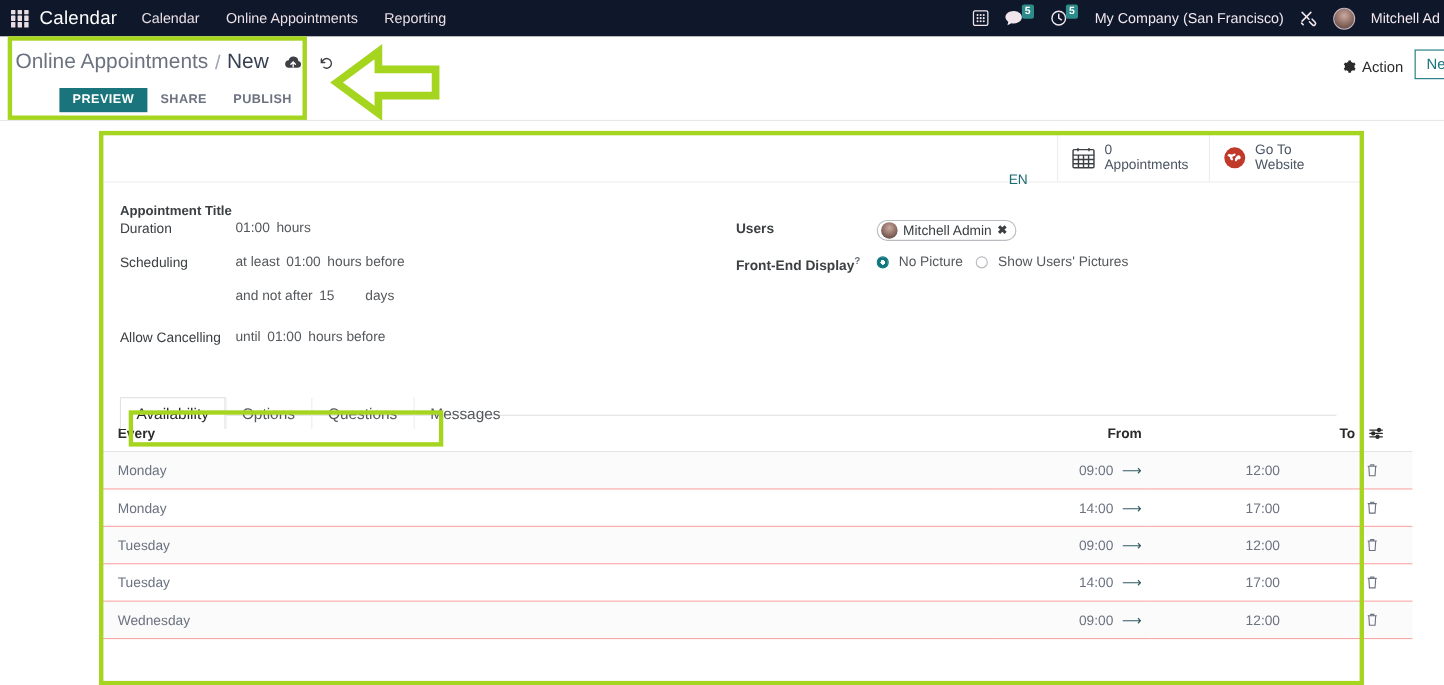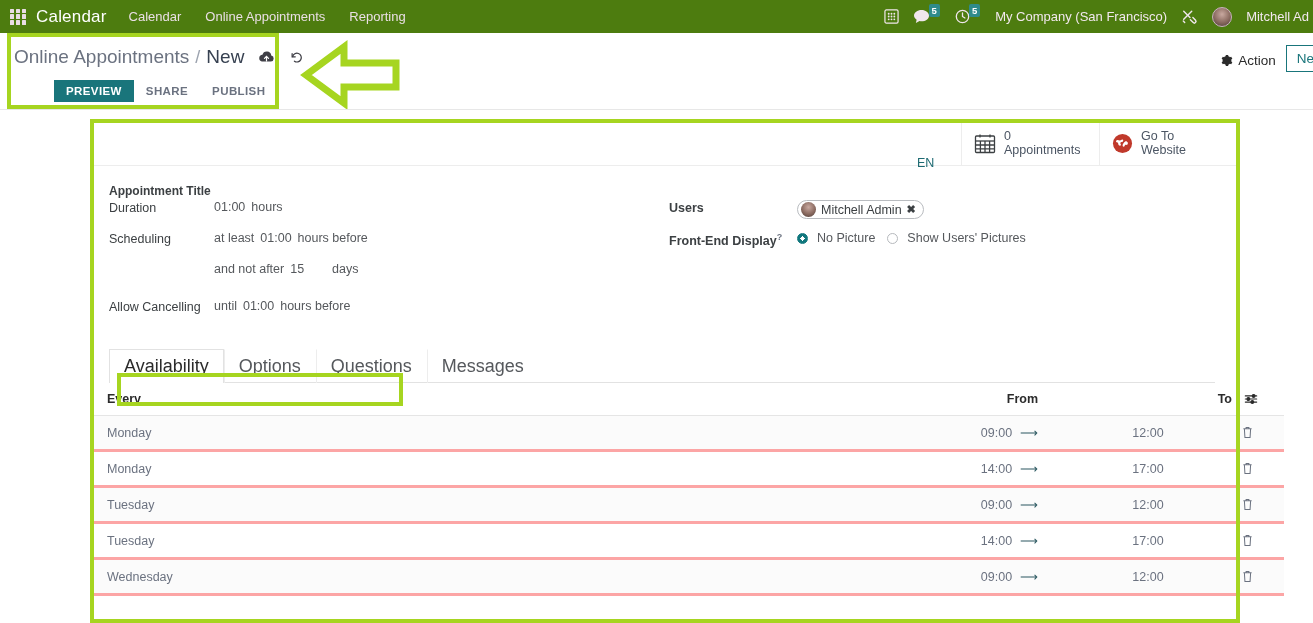--- a/index.html
+++ b/index.html
@@ -19,21 +19,21 @@
   .app {
     width: 1313px;
     height: 623px;
     position: relative;
     background: #ffffff;
   }
 
   
   .navbar {
     height: 33px;
-    background: #4d7c0f;
+    background: #0f172a;
     display: flex;
     align-items: center;
     color: #F3E9EF;
     font-size: 13.5px;
     position: relative;
     z-index: 5;
   }
   .apps-icon {
     width: 16px;
     height: 16px;
@@ -352,28 +352,28 @@
     padding-left: 18px;
   }
   .tabs {
     display: flex;
     border-bottom: 1px solid #e2e2e2;
     position: relative;
     z-index: 1;
   }
   .tab {
     padding: 6px 14px 6px 14px;
-    font-size: 18px;
+    font-size: 14px;
     color: #55585c;
     border: 1px solid transparent;
     border-bottom: none;
     cursor: pointer;
     background: transparent;
     position: relative;
-    top: 1px;
+    top: 13px;
   }
   .tab.active {
     color: #2b2b2b;
     border-color: #e2e2e2;
     background: #ffffff;
   }
   .tab.inactive { border-left: 1px solid #ededed; }
 
   
   .list {
@@ -390,21 +390,21 @@
     padding: 9px 0 9px 16px;
     border-bottom: 1px solid #e5e5e5;
     background: #ffffff;
   }
   .list th.right { text-align: right; padding-right: 8px; }
   .list th.opt { width: 30px; padding-left: 4px; padding-right: 10px; }
   .list td {
     font-size: 12.5px;
     color: #6b7280;
     padding: 9px 0 9px 16px;
-    border-bottom: 3px solid #fca5a5;
+    border-bottom: 1px solid #fca5a5;
     background: #fbfbfb;
     height: 13px;
   }
   .list tr:nth-child(even) td { background: #ffffff; }
   .list td.from {
     text-align: right;
     padding-right: 8px;
     white-space: nowrap;
   }
   .list td.to { text-align: center; padding-right: 6px; white-space: nowrap; }

